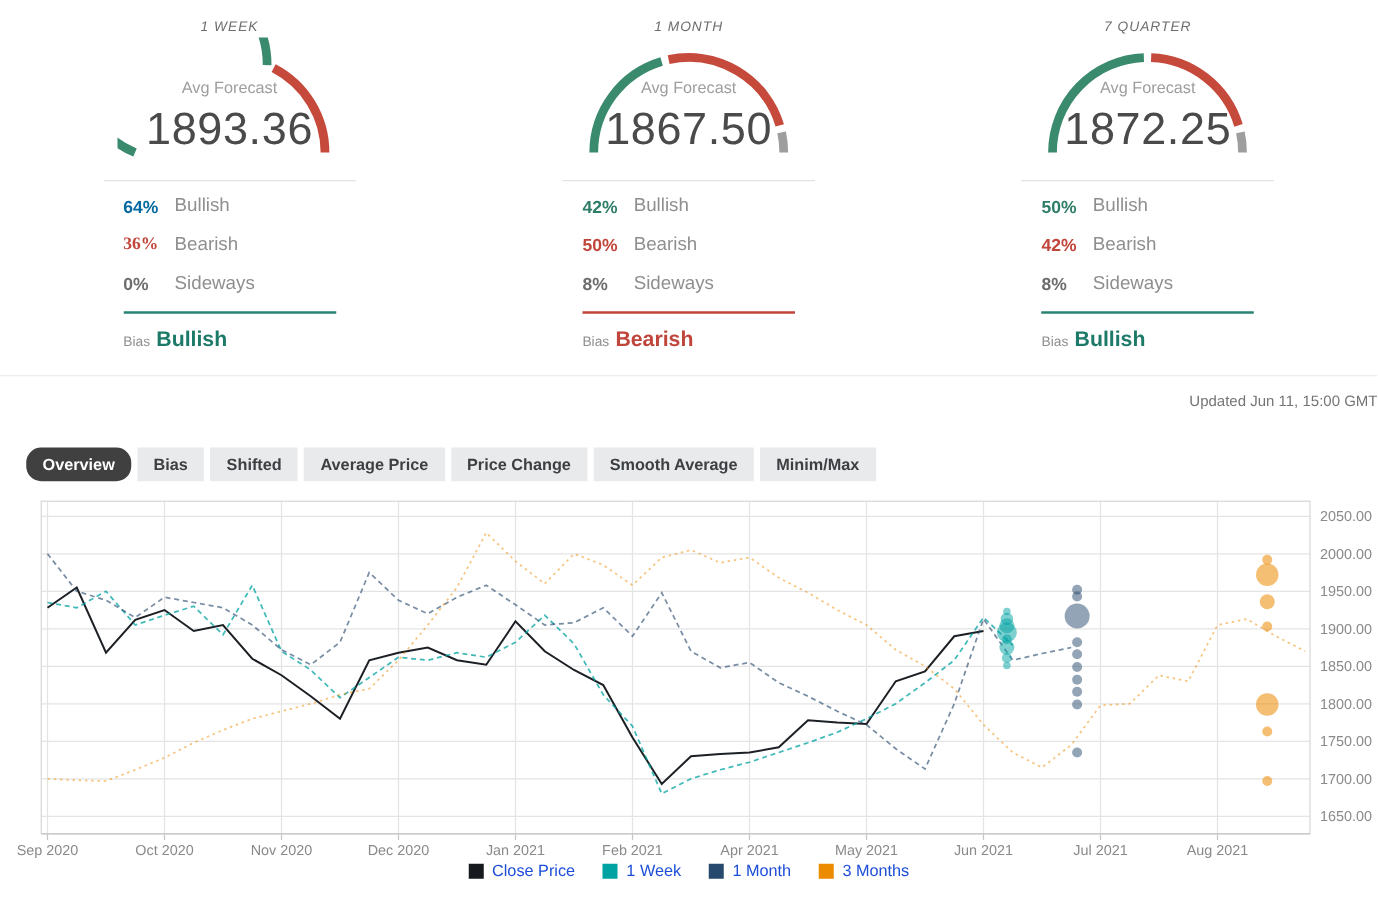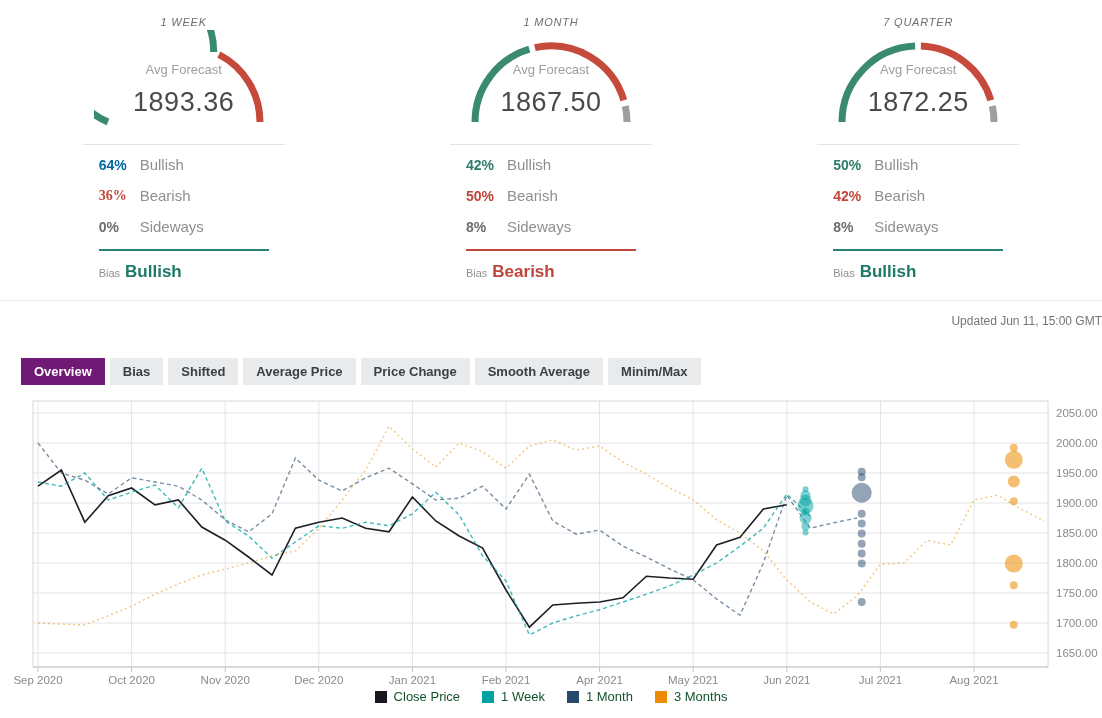--- a/index.html
+++ b/index.html
@@ -4,41 +4,41 @@
 <style>
   html,body{margin:0;padding:0;background:#fff;}
   body{width:1102px;height:718px;font-family:"Liberation Sans",sans-serif;overflow:hidden;}
   .gauges-row{display:flex;padding-top:8px;}
   .gauge-card{width:367.3px;display:flex;flex-direction:column;align-items:center;}
   .gauge-title{font-size:11px;font-style:italic;color:#6e6e6e;letter-spacing:.8px;margin:8px 0 2px;}
   .gauge-wrap{position:relative;width:180px;height:98px;}
   .gauge-svg{position:absolute;left:0;top:0;width:180px;height:98px;}
   .gauge-center{position:absolute;left:0;top:32px;width:180px;text-align:center;}
   .avg-label{font-size:13px;color:#9e9e9e;}
-  .avg-value{font-size:27px;color:#4a4a4a;margin-top:10px;letter-spacing:.5px;}
+  .avg-value{font-size:36px;color:#4a4a4a;margin-top:5px;letter-spacing:.5px;}
   .gauge-divider{width:202px;height:1px;background:#e3e3e3;margin-top:16px;}
   .stats{width:170px;margin-top:4px;}
   .stat-row{display:flex;align-items:center;padding:7px 0;}
   .pct{width:41px;font-weight:bold;font-size:14px;}
   .slabel{font-size:15px;color:#8f8f8f;}
   .accent-line{width:170px;height:2px;margin-top:7px;}
   .bias-row{width:170px;margin-top:11px;display:flex;align-items:baseline;}
   .bias-label{font-size:11px;color:#8f8f8f;margin-right:5px;}
   .bias-value{font-size:17px;font-weight:bold;}
   .page-sep{border:none;border-top:1px solid #ececec;margin:18px 0 0 0;}
   .updated{margin:13px 0 0 32px;font-size:12px;color:#757575;text-align:right;}
   .tabbar{margin:30px 0 0 21px;display:flex;gap:5px;}
   .tab{height:27px;padding:0 13px;font-size:13px;font-weight:bold;background:#e9eaec;color:#3d4043;border:none;display:flex;align-items:center;cursor:pointer;font-family:"Liberation Sans",sans-serif;}
-  .tab.active{background:#701a75;color:#fff;}
+  .tab.active{background:#404040;color:#fff;border-radius:12px;}
   .chart-block{margin-top:8px;}
   #chart-svg{display:block;}
   .legend{display:flex;justify-content:center;align-items:center;gap:22px;margin-top:0;}
   .legend-item{display:flex;align-items:center;gap:7px;}
   .legend-swatch{width:12px;height:12px;display:inline-block;}
-  .legend-label{font-size:13px;color:#14532d;}
+  .legend-label{font-size:13px;color:#1d4ed8;}
 </style>
 </head>
 <body>
 
 <div class="gauges-row">
 
   <section class="gauge-card">
     <div class="gauge-title">1 WEEK</div>
     <div class="gauge-wrap">
       <svg class="gauge-svg">

